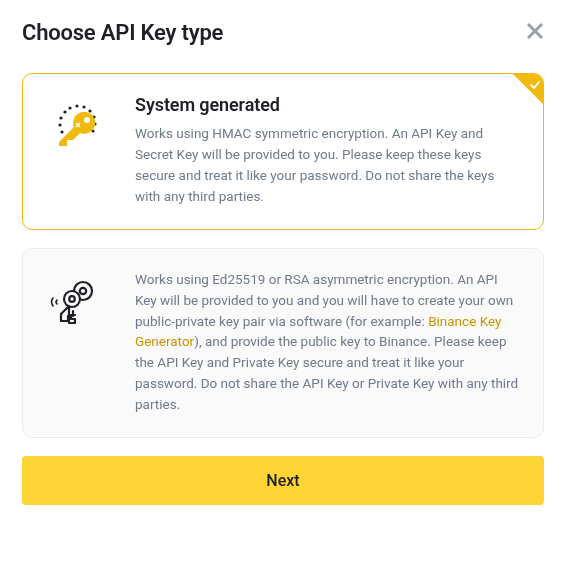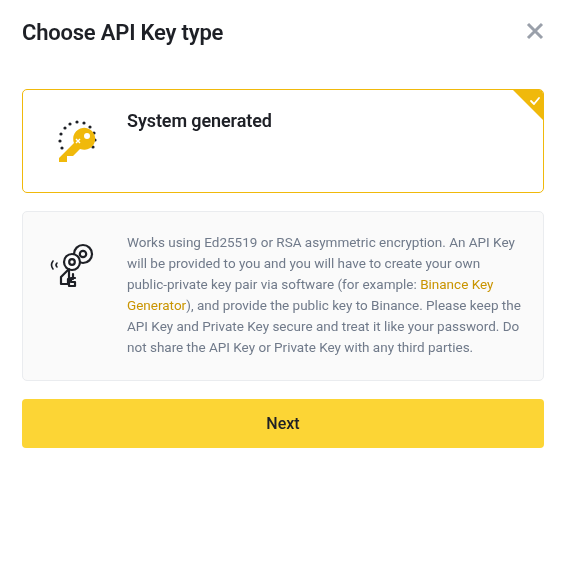--- a/index.html
+++ b/index.html
@@ -8,42 +8,42 @@
     background: #fff;
     width: 566px;
     height: 567px;
     padding: 20px 22px;
     color: #1e2026;
   }
   .header {
     display: flex;
     justify-content: space-between;
     align-items: flex-start;
-    margin-bottom: 44px;
+    margin-bottom: 28px;
   }
   .title {
     font-size: 22px;
     font-weight: 600;
     color: #1e2026;
     letter-spacing: -0.2px;
   }
   .close {
     cursor: pointer;
     color: #76808f;
     line-height: 1;
     padding-top: 2px;
   }
   .close svg { display: block; }
   .option {
     display: flex;
-    gap: 14px;
+    gap: 22px;
     padding: 20px 22px 22px 20px;
     background: #fafafa;
     border: 1px solid #eaecef;
-    border-radius: 5px;
+    border-radius: 10px;
     margin-bottom: 18px;
     position: relative;
     cursor: pointer;
     overflow: hidden;
   }
   .option.selected {
     border-color: #f0b90b;
     background: #fff;
   }
   .option .corner {
@@ -133,20 +133,21 @@
         <circle cx="13" cy="27" r="1.6" fill="#1e2026"></circle>
         <circle cx="15" cy="34" r="1.6" fill="#1e2026"></circle>
         <path d="M 12 44 L 27 29 A 11 11 0 1 1 33 35 L 26 42 L 20 42 L 20 48 L 12 48 Z" fill="#f0b90b"></path>
         <circle cx="40" cy="22" r="3" fill="#fff"></circle>
         <path d="M 29 25 l 4 4 M 33 25 l -4 4" stroke="#fff" stroke-width="1.4"></path>
       </g>
     </svg>
   </div>
   <div class="option-body">
     <div class="option-title">System generated</div>
+    <div class="option-desc">Works using HMAC symmetric encryption. An API Key and Secret Key will be provided to you. Please keep these keys secure and treat it like your password. Do not share the keys with any third parties.</div>
   </div>
 </div>
 
 <div class="option">
   <div class="option-icon">
     <svg width="62" height="62" viewBox="0 0 62 62">
       <g fill="none" stroke="#1e2026" stroke-width="2.2" stroke-linecap="round" stroke-linejoin="round">
         <circle cx="36" cy="18" r="9"></circle>
         <circle cx="36" cy="18" r="3.2"></circle>
         <path d="M 30 25 L 14 41 L 14 48 L 21 48 L 21 43 L 26 43 L 26 38"></path>

